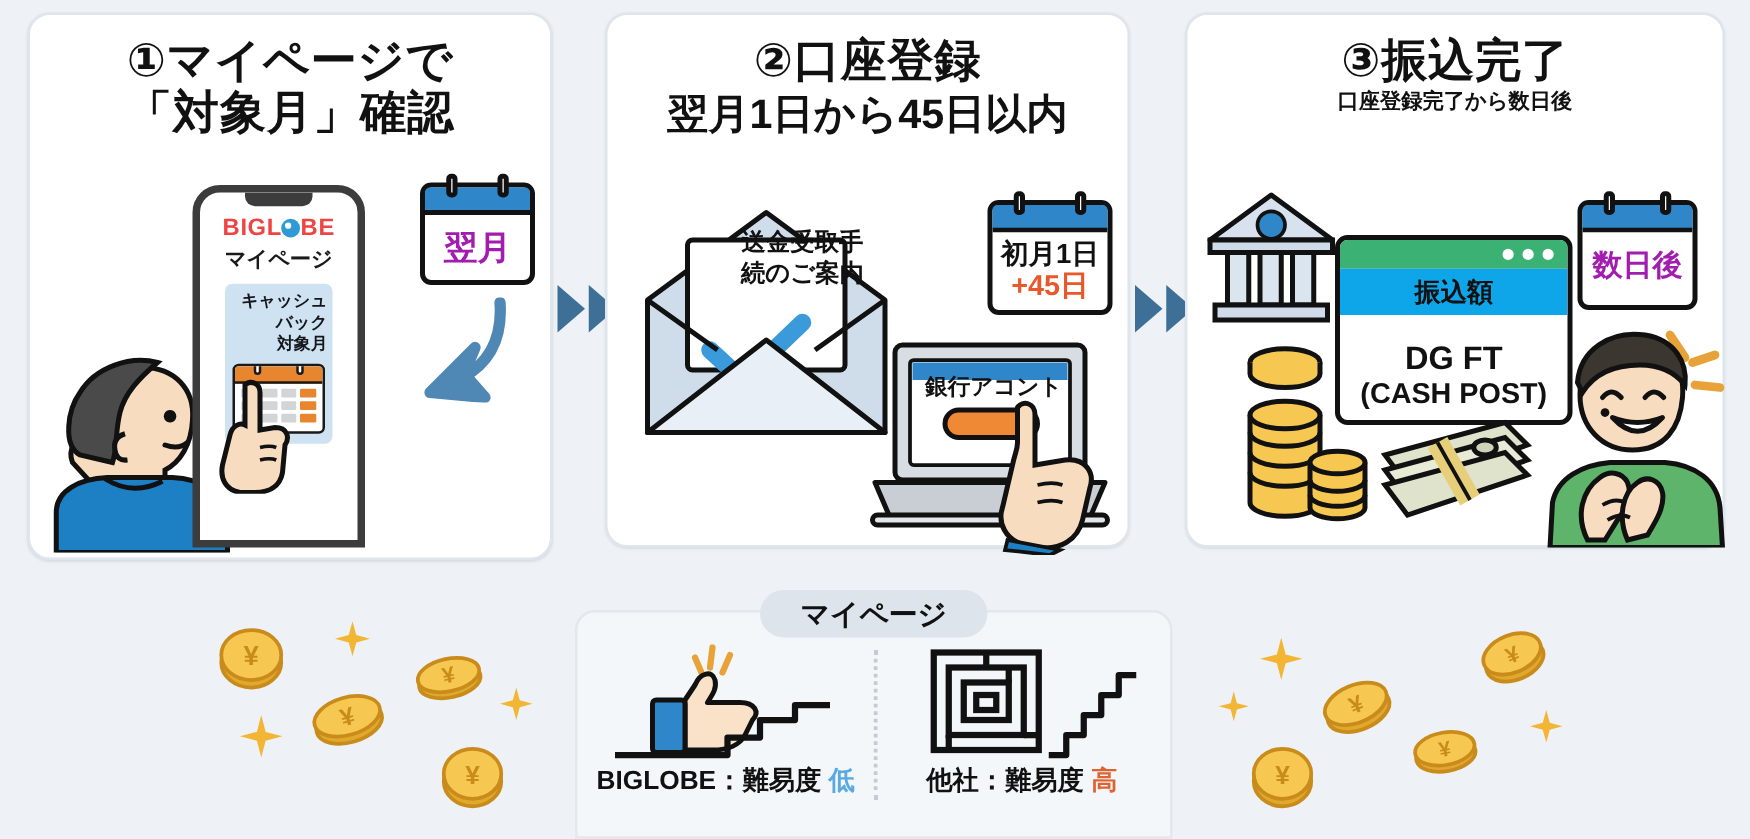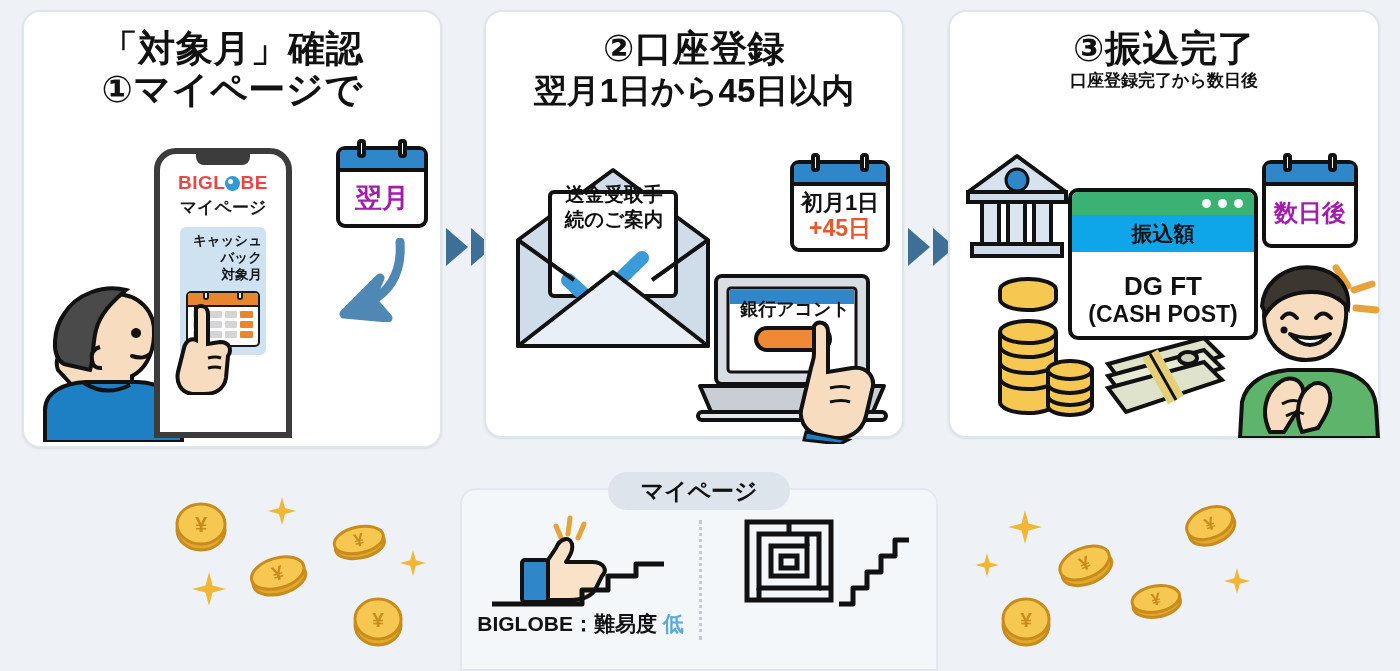--- a/index.html
+++ b/index.html
@@ -90,21 +90,21 @@
       border: 4px solid #111; border-radius: 4px; }
   .cal-big .ring.r1 { left: 17px; } .cal-big .ring.r2 { right: 17px; }
   .cal-big .txt { text-align: center; font-weight: bold; color: #a21caf; }
   #cal-yokugetsu { left: 336px; top: 146px; }
   #cal-yokugetsu .txt { font-size: 27px; line-height: 52px; }
   .arrow-curve { position: absolute; left: 330px; top: 238px; width: 86px; height: 84px; }
 
   
   .envelope { position: absolute; left: 512px; top: 162px; width: 202px; height: 190px; }
   .letter-txt {
-    position: absolute; left: 540px; top: 182px; width: 148px;
+    position: absolute; left: 568px; top: 182px; width: 148px;
     text-align: center; font-size: 19.5px; font-weight: bold; color: #111; line-height: 1.3;
   }
   #cal-45 { left: 790px; top: 160px; width: 100px; height: 92px; }
   #cal-45 .l1 { font-size: 22px; font-weight: bold; color: #111; line-height: 1.15; margin-top: 4px;}
   #cal-45 .l2 { font-size: 23px; font-weight: bold; color: #e8582b; line-height: 1.15; }
   .laptop { position: absolute; left: 694px; top: 272px; width: 196px; height: 152px; }
   .laptop-txt {
     position: absolute; left: 720px; top: 297px; width: 150px; text-align: center;
     font-size: 18px; font-weight: bold; color: #111;
   }
@@ -224,22 +224,22 @@
   </svg>
   <svg class="spark" style="left:975px;top:553px;" width="24" height="24" viewBox="0 0 24 24">
     <path d="M12 0 L14.5 9.5 L24 12 L14.5 14.5 L12 24 L9.5 14.5 L0 12 L9.5 9.5 Z" fill="#f2b634"></path>
   </svg>
   <svg class="spark" style="left:1224px;top:568px;" width="26" height="26" viewBox="0 0 26 26">
     <path d="M13 0 L15.8 10.2 L26 13 L15.8 15.8 L13 26 L10.2 15.8 L0 13 L10.2 10.2 Z" fill="#f2b634"></path>
   </svg>
 
   <div class="card" id="card1">
     <div class="card-head">
+      <div class="ttl ttl-lg">①マイページで</div>
       <div class="ttl ttl-lg">「対象月」確認</div>
-      <div class="ttl ttl-lg">①マイページで</div>
     </div>
   </div>
 
   <svg class="person1" viewBox="0 0 150 190">
     <path d="M18 118 C14 108 20 95 34 92 C30 66 44 44 72 42 C100 41 116 60 114 84 C113 104 104 118 92 124 L92 140 L40 142 Z" fill="#f8dcc0" stroke="#111" stroke-width="4"></path>
     <path d="M24 112 C10 104 14 76 24 62 C36 42 64 32 86 38 C72 50 60 62 56 78 C52 94 54 106 50 118 Z" fill="#4a4a4a" stroke="#111" stroke-width="4"></path>
     <path d="M96 76 a5 5 0 1 0 .1 0" fill="#111"></path>
     <path d="M92 104 q11 4 18 -2" fill="none" stroke="#111" stroke-width="4" stroke-linecap="round"></path>
     <path d="M60 95 q-10 3 -8 13 q1 9 10 8" fill="#f8dcc0" stroke="#111" stroke-width="4"></path>
     <path d="M5 190 L5 158 C5 140 24 131 46 130 L98 130 C120 131 140 142 142 160 L142 190 Z" fill="#1d7fc4" stroke="#111" stroke-width="4"></path>
@@ -446,18 +446,22 @@
           <g fill="none" stroke="#111" stroke-width="5">
             <rect x="24" y="8" width="84" height="78"></rect>
             <rect x="36" y="20" width="60" height="54"></rect>
             <rect x="48" y="32" width="36" height="30"></rect>
             <rect x="58" y="42" width="16" height="12"></rect>
             <path d="M66 8 L66 20 M96 74 L108 74 M36 74 L36 86 M84 32 L84 20"></path>
           </g>
           <path d="M116 90 L130 90 L130 74 L144 74 L144 58 L158 58 L158 42 L172 42 L172 26 L186 26" fill="none" stroke="#111" stroke-width="5" stroke-linejoin="round"></path>
         </svg>
       </div>
+      <div class="cmp-label">
+        <span>他社：難易度</span>
+        <span class="hi">高</span>
+      </div>
     </div>
   </div>
 
   <div id="compare-badge">マイページ</div>
 
 </div>
 
 </body></html>

